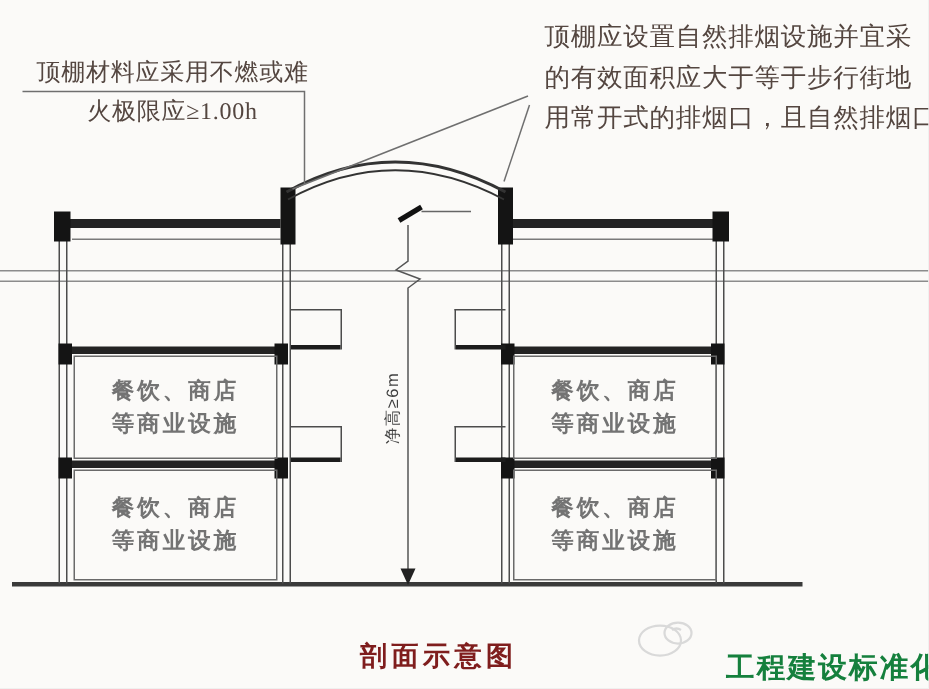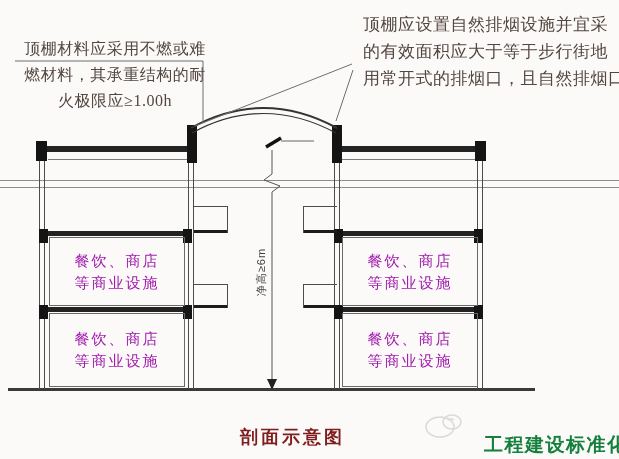--- a/index.html
+++ b/index.html
@@ -20,22 +20,22 @@
   
   .hline{position:absolute;background:#8c8c8c;height:1px;}
   .vline{position:absolute;background:#4c4c4c;width:1px;}
   .slab{position:absolute;background:#232323;height:5px;}
   .block{position:absolute;background:#141414;}
   .room{
     position:absolute;border:1px solid #6a6a6a;background:transparent;
     display:flex;flex-direction:column;align-items:center;justify-content:center;
   }
   .room-label{
-    font-size:15px;line-height:22px;letter-spacing:2px;color:#a21caf;
-    font-weight:400;white-space:nowrap;text-align:center;
+    font-size:15px;line-height:22px;letter-spacing:2px;color:#737373;
+    font-weight:700;white-space:nowrap;text-align:center;
   }
   
   .balc{position:absolute;border-top:1.5px solid #4c4c4c;}
   .balc .bottom{position:absolute;left:0;right:0;bottom:0;height:3.5px;background:#1c1c1c;}
   .balc-left{border-right:1.5px solid #4c4c4c;}
   .balc-right{border-left:1.5px solid #4c4c4c;}
   .dim-label{
     position:absolute;left:222px;top:264px;width:80px;height:16px;
     transform:rotate(-90deg);
     font-size:11px;color:#3f3f3f;text-align:center;letter-spacing:1px;
@@ -152,21 +152,20 @@
 
     <g stroke="#d9d9d9" stroke-width="1.5" fill="none">
       <ellipse cx="440" cy="427" rx="14" ry="10"></ellipse>
       <ellipse cx="452" cy="422" rx="9" ry="7"></ellipse>
       <path d="M448,420 q3,-2 6,0"></path>
     </g>
   </svg>
 
   <div class="abs ann ann-tl">
     <div>顶棚材料应采用不燃或难</div>
-    <div>燃材料，其承重结构的耐</div>
     <div>火极限应≥1.00h</div>
   </div>
 
   <div class="abs ann ann-tr">
     <div>顶棚应设置自然排烟设施并宜采</div>
     <div>的有效面积应大于等于步行街地</div>
     <div>用常开式的排烟口，且自然排烟口</div>
   </div>
 
   <div class="dim-label">净高≥6m</div>

